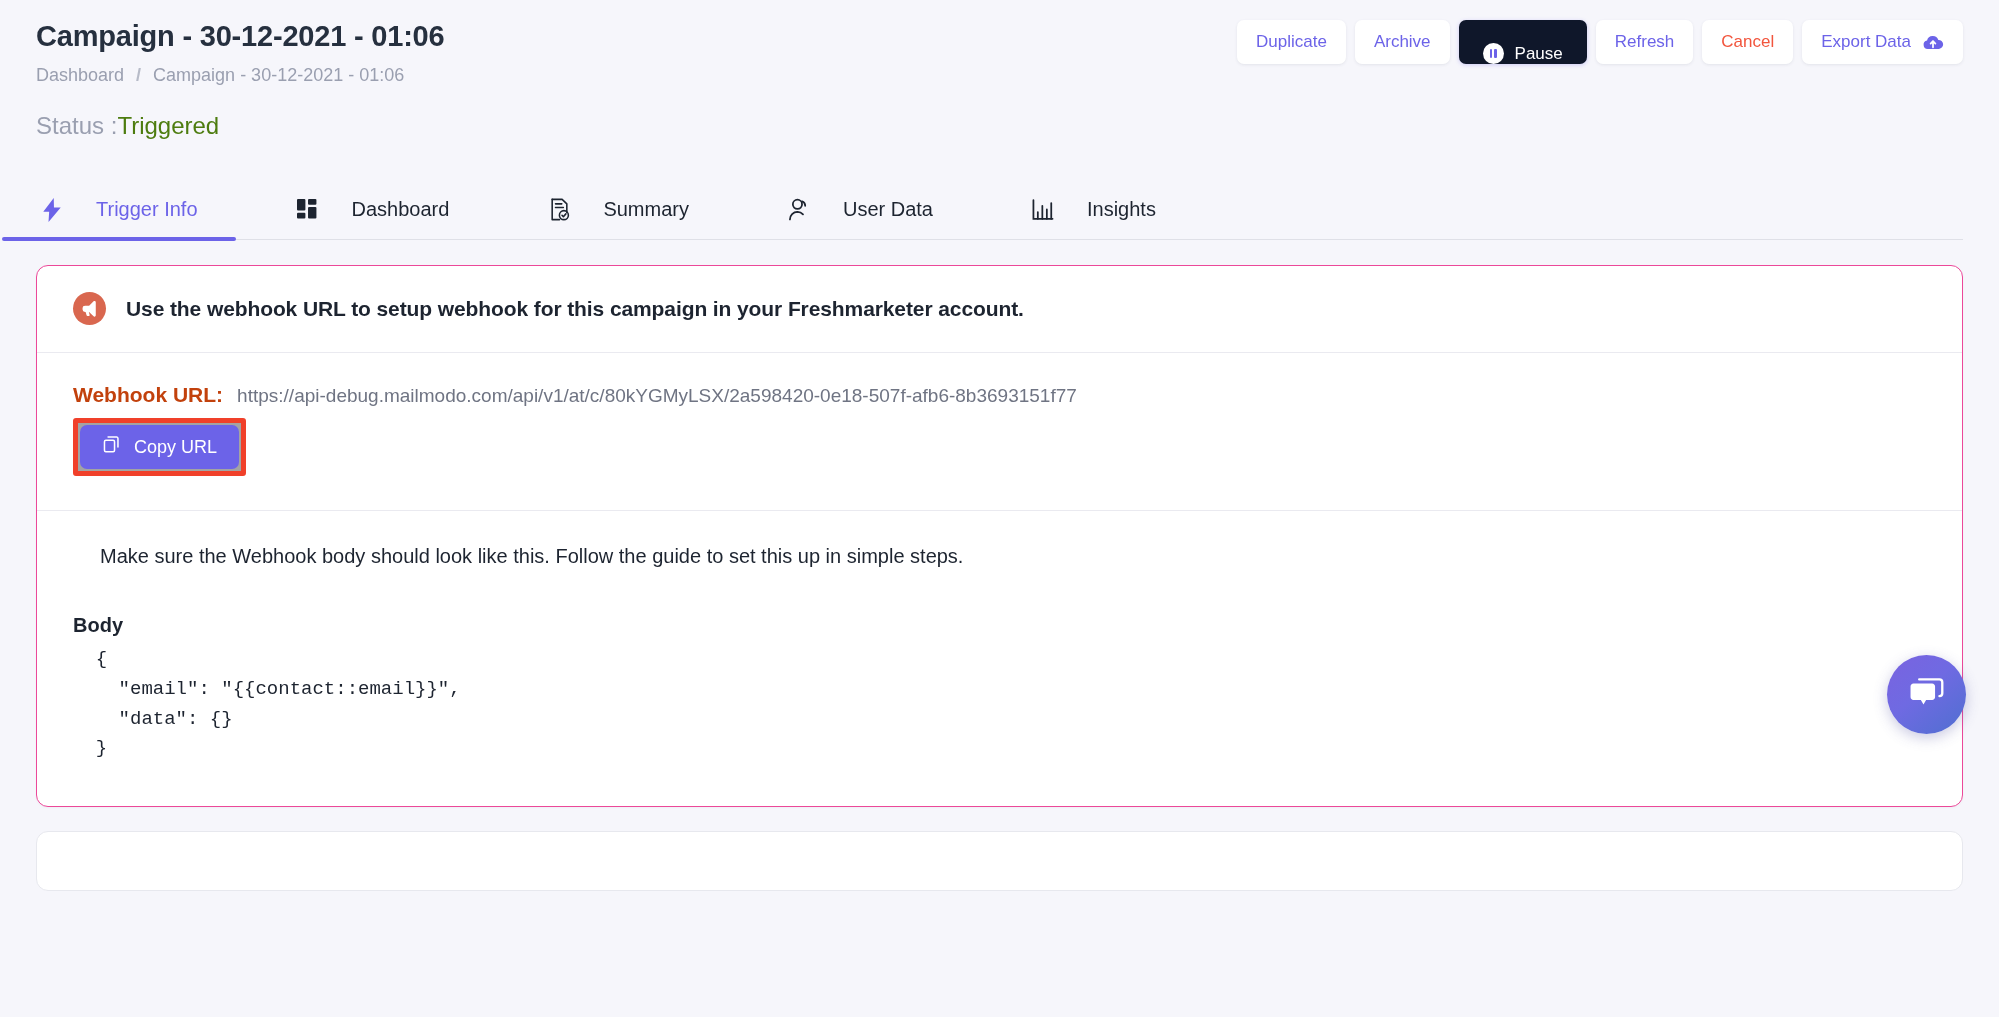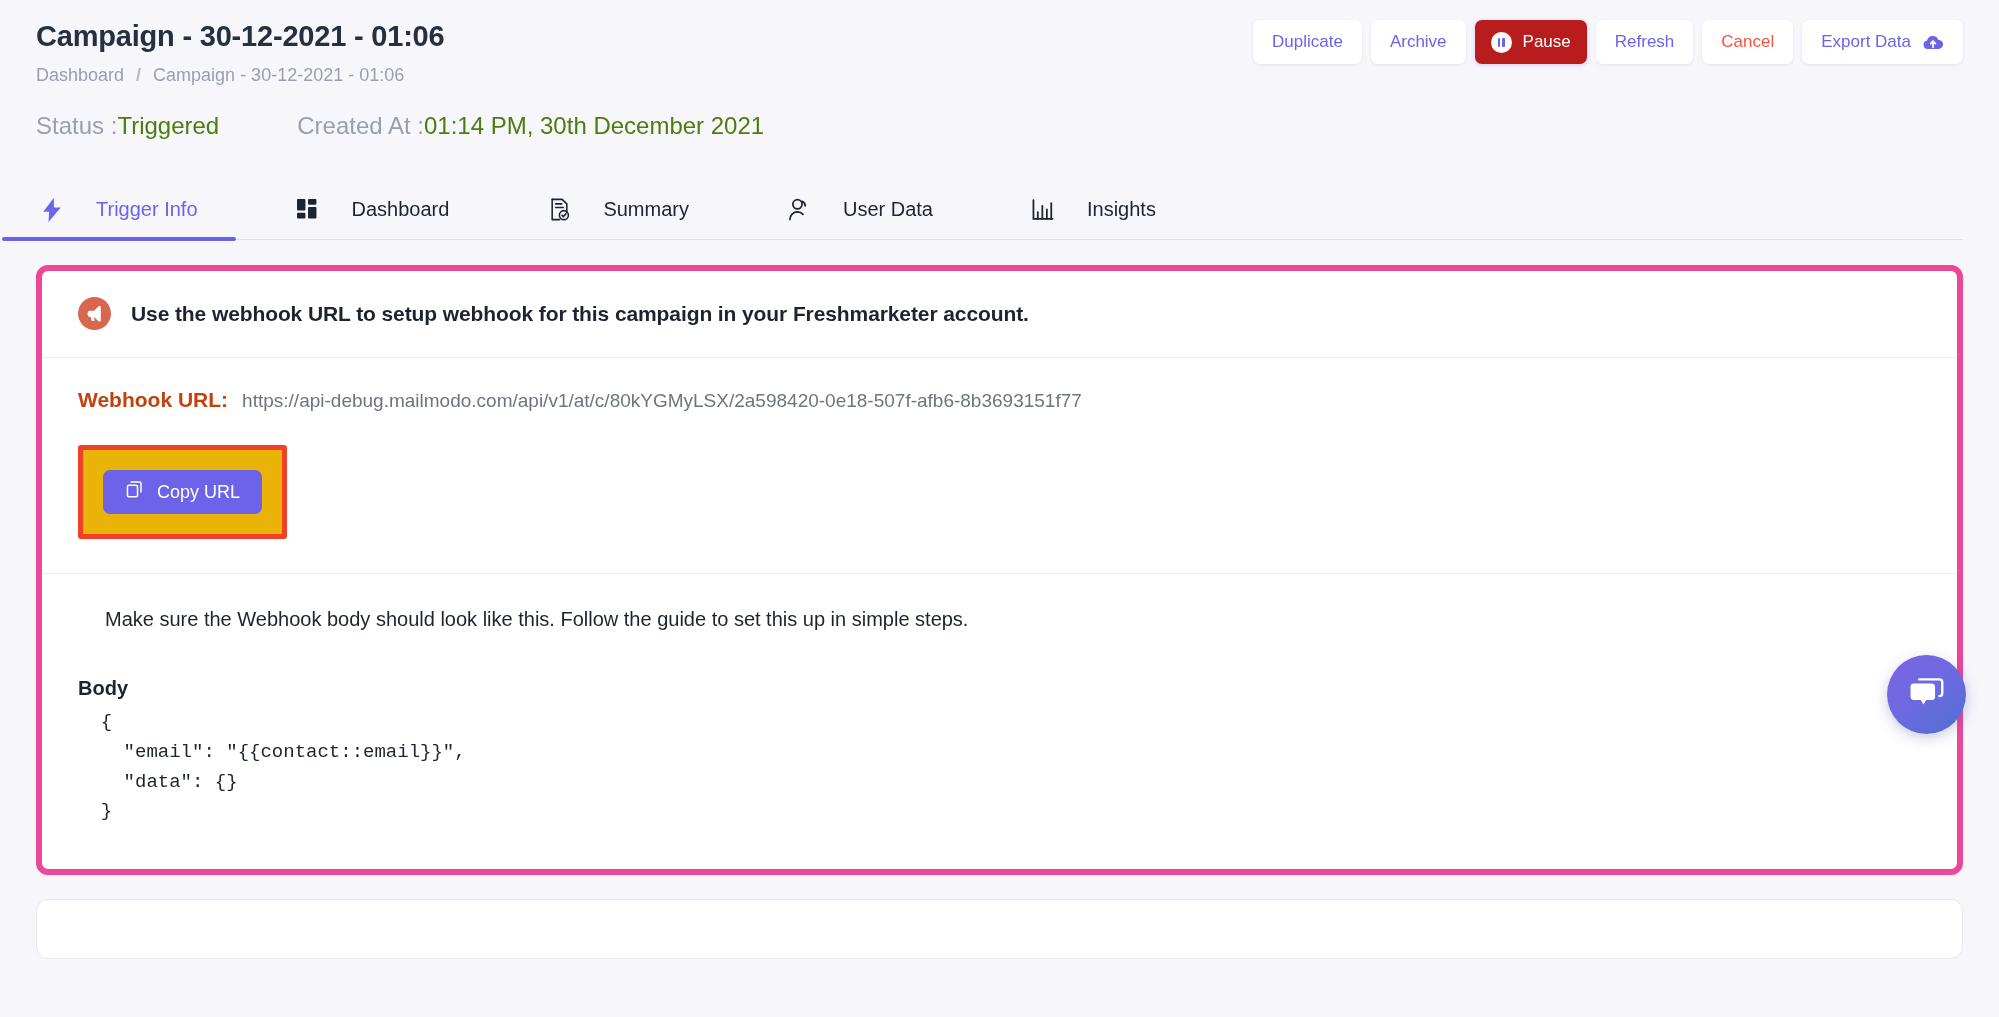--- a/index.html
+++ b/index.html
@@ -92,24 +92,25 @@
     cursor: pointer;
     display: inline-flex;
     align-items: center;
     justify-content: center;
     gap: 11px;
     box-shadow: 0 1px 3px rgba(60,64,90,0.10);
     white-space: nowrap;
   }
   .btn-danger { color: #f2553d; }
   .btn-primary {
-    background: #b91c1c;
+    background: #0f172a;
     color: #ffffff;
-    padding: 0 16px;
+    padding: 0 24px;
     box-shadow: 0 1px 4px rgba(108,99,232,0.30);
+    align-items: flex-end;
   }
 
   .pause-glyph {
     width: 21px; height: 21px;
     border-radius: 50%;
     background: #ffffff;
     display: inline-flex;
     align-items: center;
     justify-content: center;
     gap: 2px;
@@ -166,21 +167,21 @@
     bottom: -1.5px;
     height: 3.5px;
     background: #6c63e8;
     border-radius: 2px;
   }
 
   
   .card {
     margin: 25px 36px 0 36px;
     background: #ffffff;
-    border: 6px solid #ec4899;
+    border: 1px solid #ec4899;
     border-radius: 12px;
     box-shadow: 0 1px 2px rgba(60,64,90,0.04);
     overflow: hidden;
   }
 
   .card-notice {
     display: flex;
     align-items: center;
     gap: 20px;
     padding: 26px 36px 27px 36px;
@@ -220,26 +221,26 @@
     color: #c2410c;
     white-space: nowrap;
   }
   .url-value {
     font-size: 19px;
     color: #6f7483;
     word-break: break-all;
   }
 
   .copy-highlight {
-    margin-top: 33px;
+    margin-top: 11px;
     display: inline-block;
     border: 5px solid #f0402a;
     border-radius: 3px;
-    padding: 20px;
-    background: #eab308;
+    padding: 2px;
+    background: #a3a3a3;
   }
 
   .copy-btn {
     height: 44px;
     border: none;
     border-radius: 7px;
     background: #6c63e8;
     color: #ffffff;
     font-family: "Liberation Sans", sans-serif;
     font-size: 18px;
@@ -356,24 +357,20 @@
         </button>
 
       </div>
     </div>
 
     <div class="meta-row">
       <div class="meta-group">
         <span class="meta-label">Status :</span>
         <span class="meta-value">Triggered</span>
       </div>
-      <div class="meta-group">
-        <span class="meta-label">Created At :</span>
-        <span class="meta-value">01:14 PM, 30th December 2021</span>
-      </div>
     </div>
   </div>
 
   <div class="tab-bar">
 
     <button class="tab active">
       <span class="tab-icon">
         <svg width="20" height="24" viewBox="0 0 16 22" fill="none">
           <path d="M9.6 0 0 12.6h5.4L4.8 22 16 8.8h-6.2L9.6 0Z" fill="#6c63e8"></path>
         </svg>

